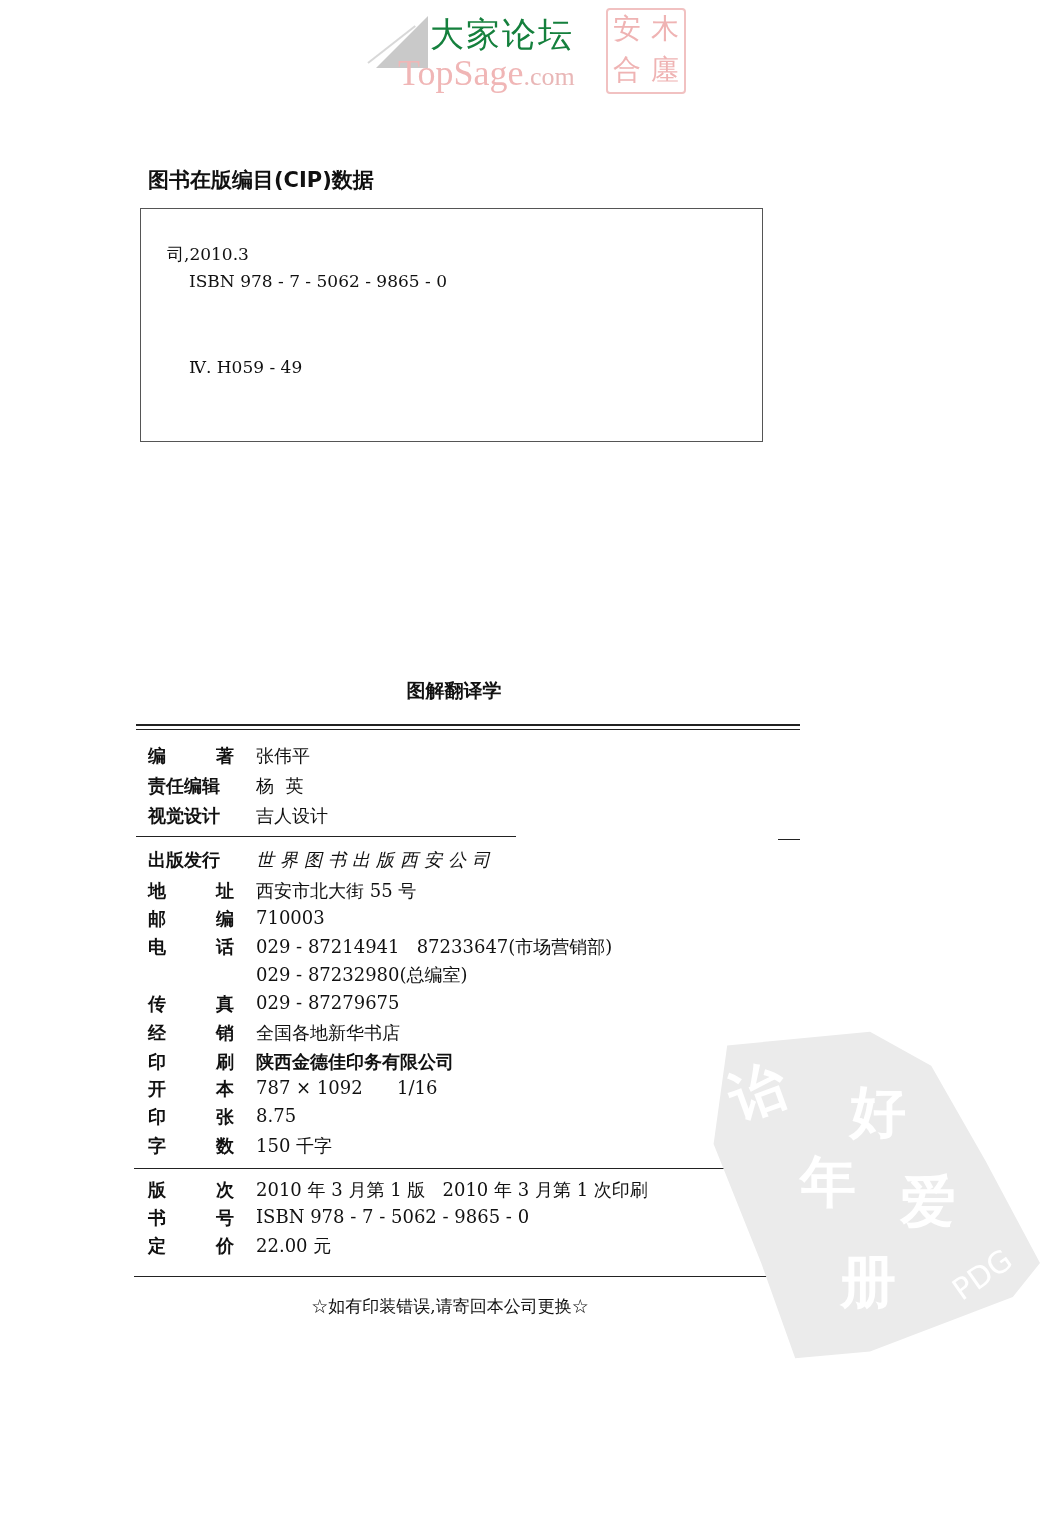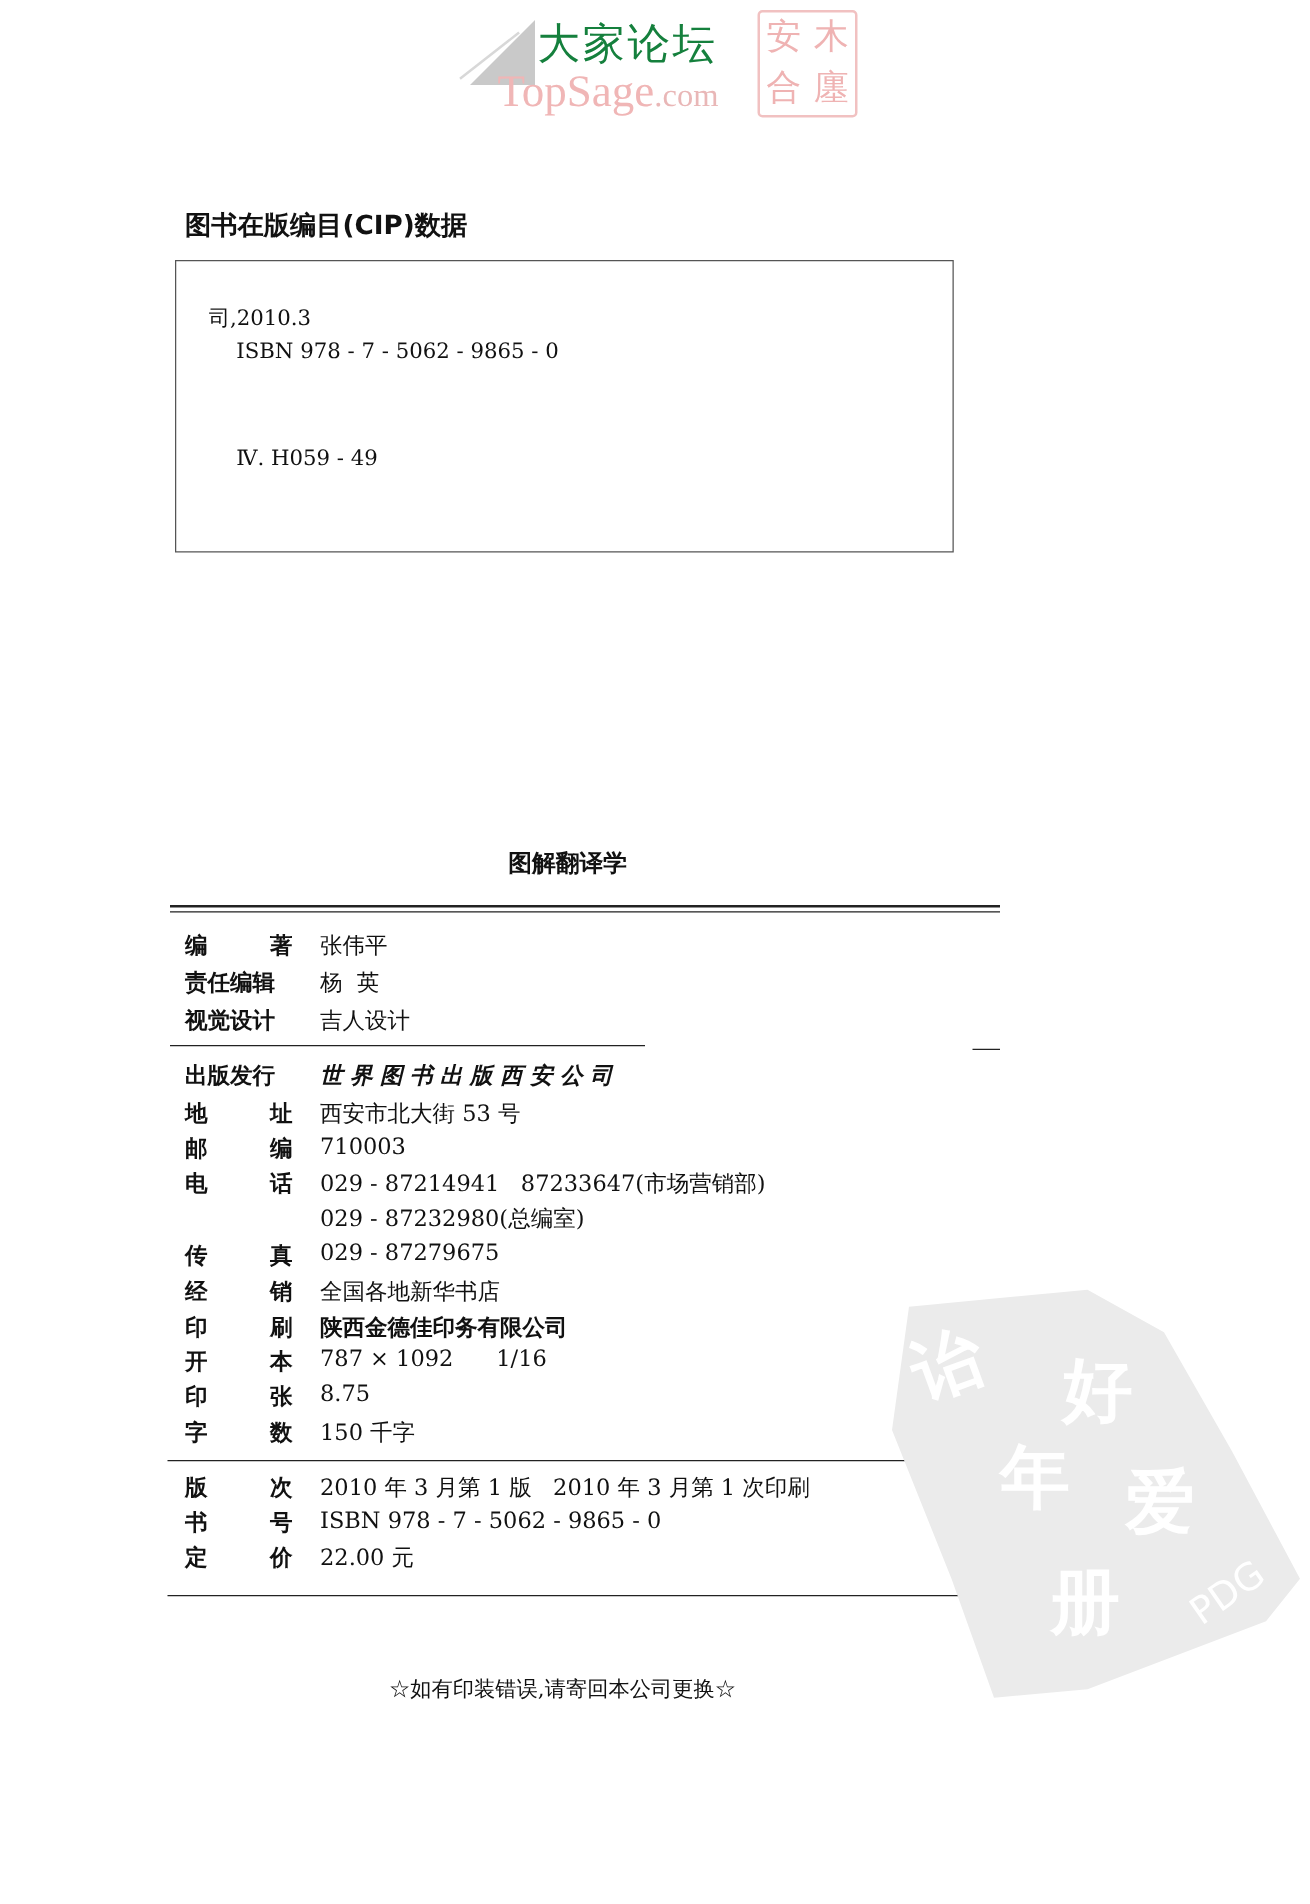--- a/index.html
+++ b/index.html
@@ -56,23 +56,23 @@
 
   .row { position: absolute; left: 148px; font-size: 18px; white-space: nowrap; height: 26px; }
   .row .lab {
     position: absolute; left: 0; top: 0; width: 86px;
     font-family: "DejaVu Sans", sans-serif; font-weight: bold;
     display: flex; justify-content: space-between;
   }
   .row .lab.full { justify-content: flex-start; letter-spacing: 0; }
   .row .val { position: absolute; left: 108px; top: 0; }
   .row .val.bold { font-weight: bold; }
-  .row .val.script { font-style: italic; font-weight: bold; letter-spacing: 6px; }
-
-  #notice { left: 0; width: 900px; top: 1295px; text-align: center; font-size: 17px; margin-top: 45px; }
+  .row .val.script { font-style: italic; font-weight: normal; letter-spacing: 6px; }
+
+  #notice { left: 0; width: 900px; top: 1295px; text-align: center; font-size: 17px; }
 
   
   #stamp {
     left: 700px; top: 1025px; width: 340px; height: 340px;
     background: #ebebeb;
     clip-path: polygon(8% 6%, 50% 2%, 68% 12%, 84% 40%, 100% 70%, 92% 80%, 50% 96%, 28% 98%, 18% 70%, 4% 35%);
   }
   .stamp-glyph { position: absolute; color: #fff; font-size: 56px; font-weight: bold; }
   .stamp-pdg { position: absolute; left: 250px; top: 232px; color: #fff; font-size: 30px;
     font-family: "DejaVu Sans", sans-serif; transform: rotate(-35deg); }
@@ -124,21 +124,21 @@
 
 <div class="row" style="top:848px;">
   <div class="lab full">出版发行</div>
   <div class="val script">世界图书出版西安公司</div>
 </div>
 <div class="row" style="top:879px;">
   <div class="lab">
       <span>地</span>
       <span>址</span>
     </div>
-  <div class="val">西安市北大街 53 号</div>
+  <div class="val">西安市北大街 55 号</div>
 </div>
 <div class="row" style="top:907px;">
   <div class="lab">
       <span>邮</span>
       <span>编</span>
     </div>
   <div class="val">710003</div>
 </div>
 <div class="row" style="top:935px;">
   <div class="lab">

